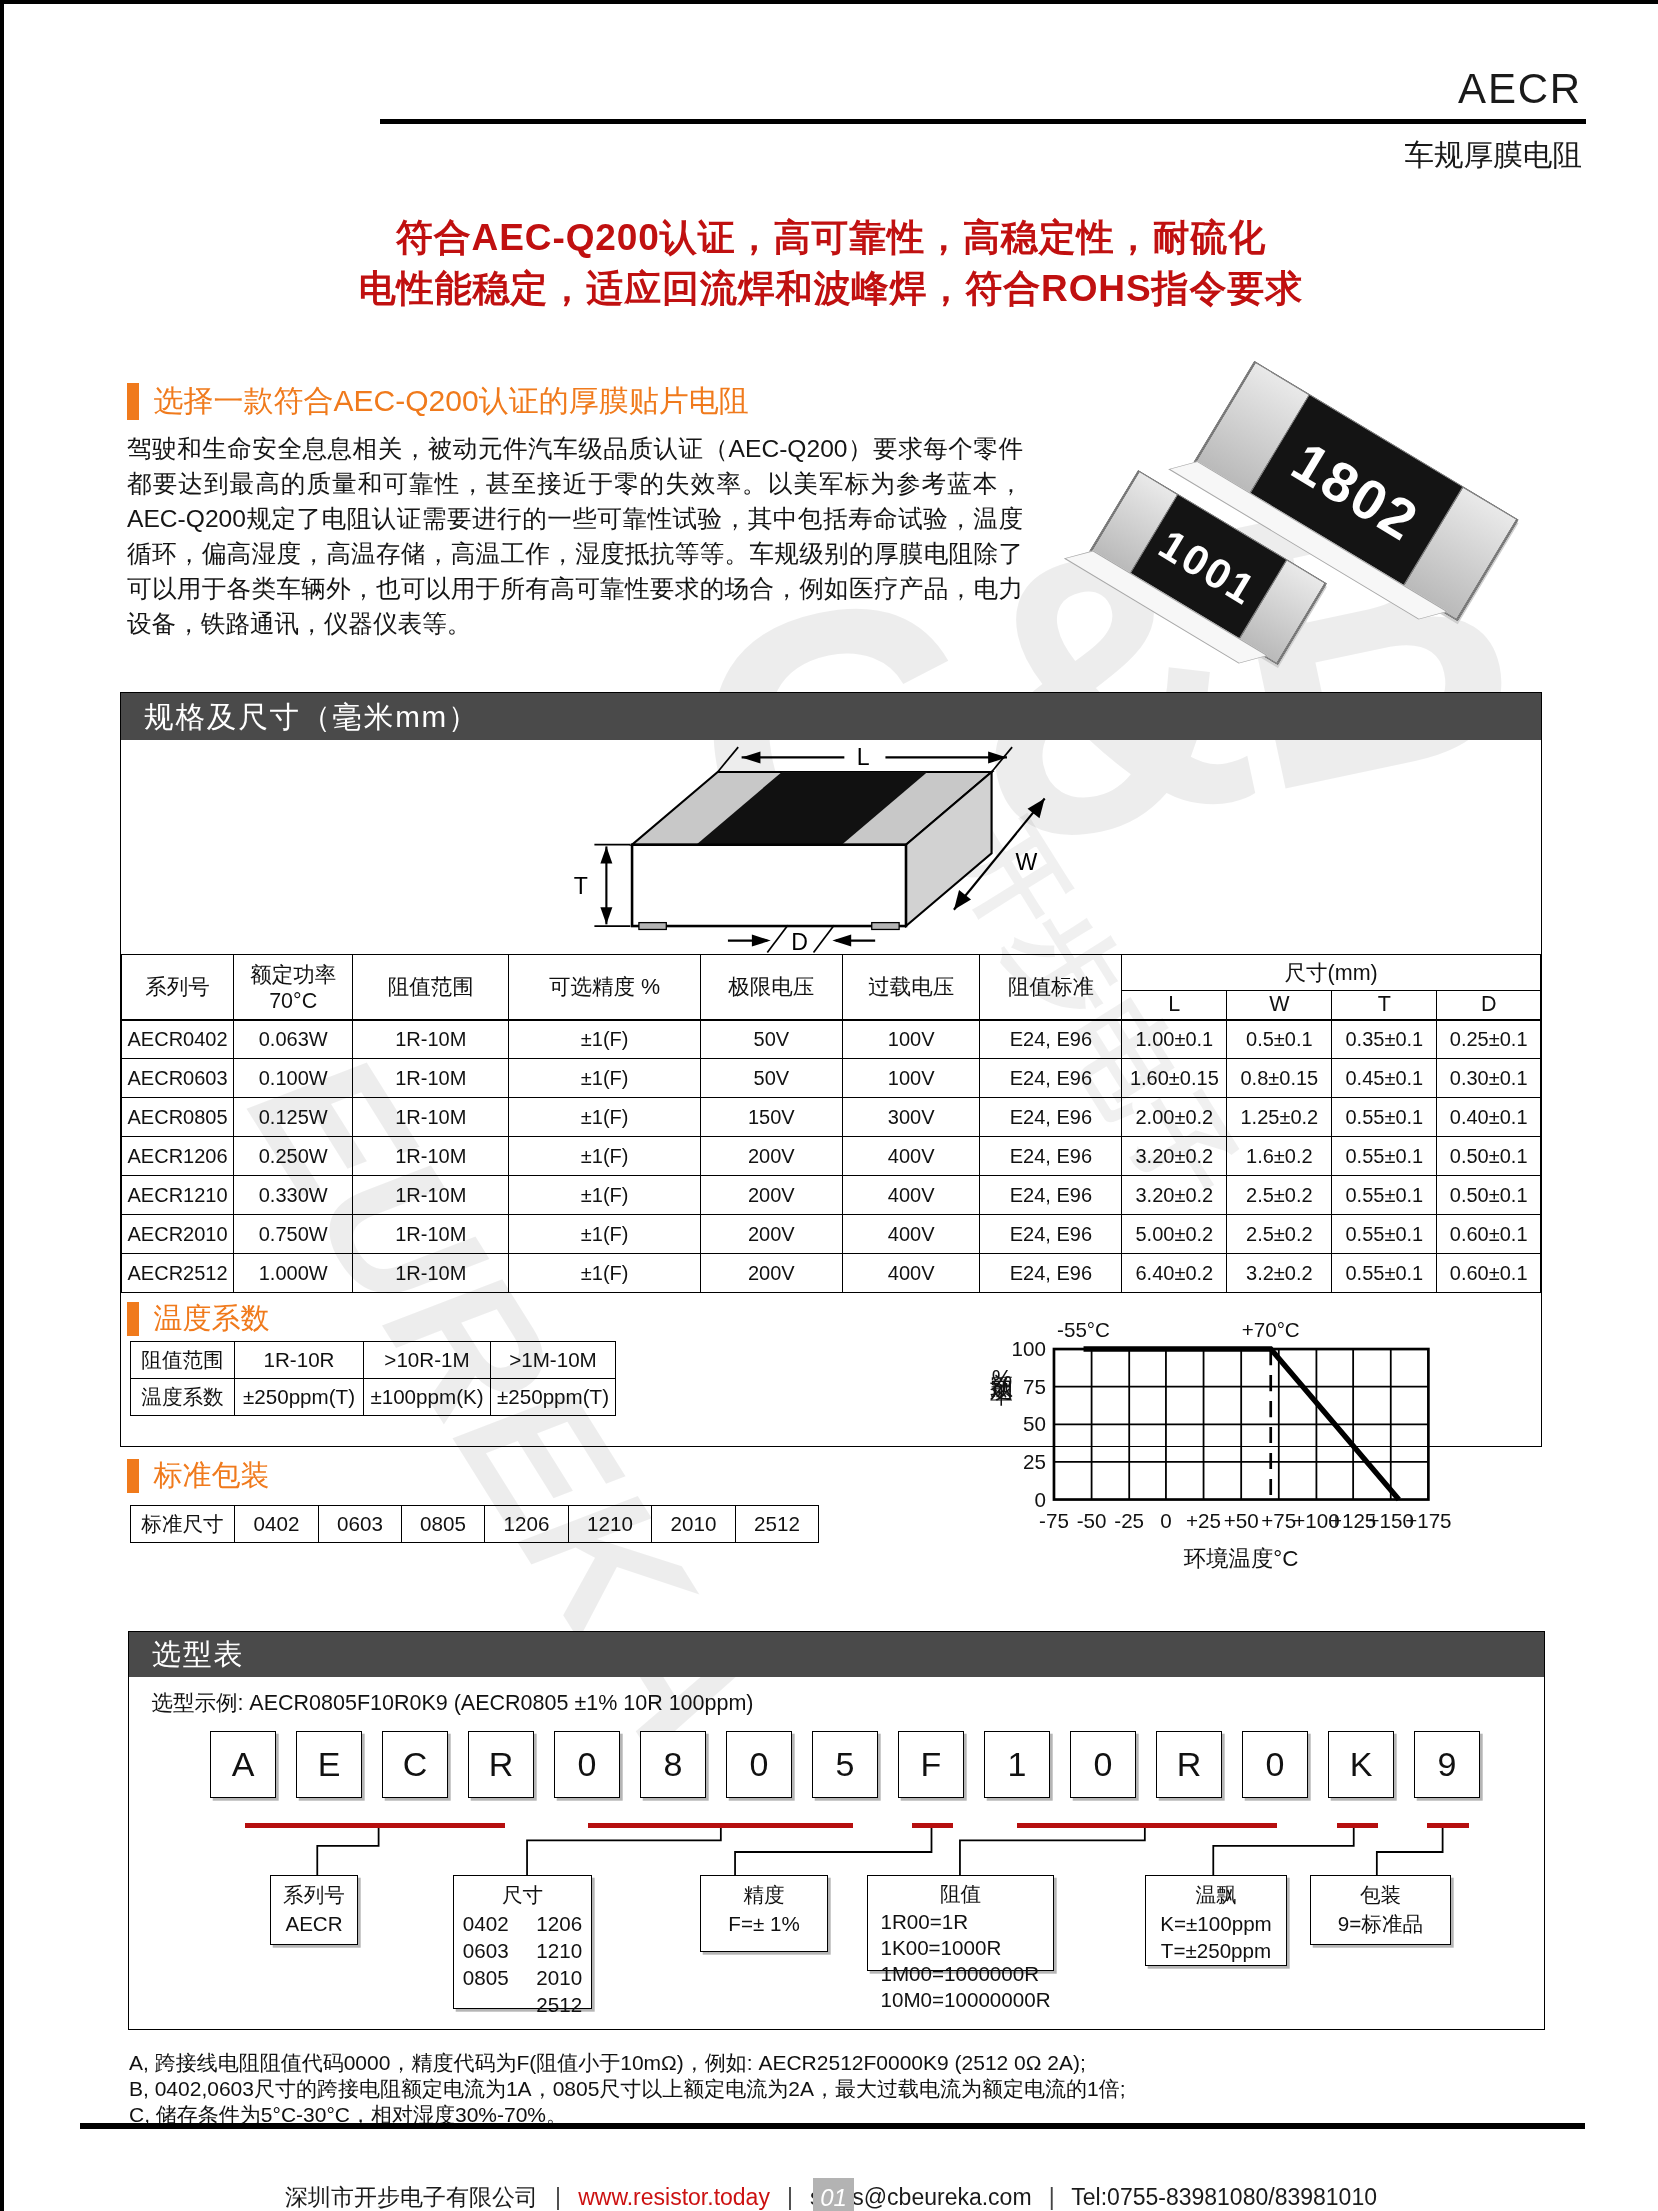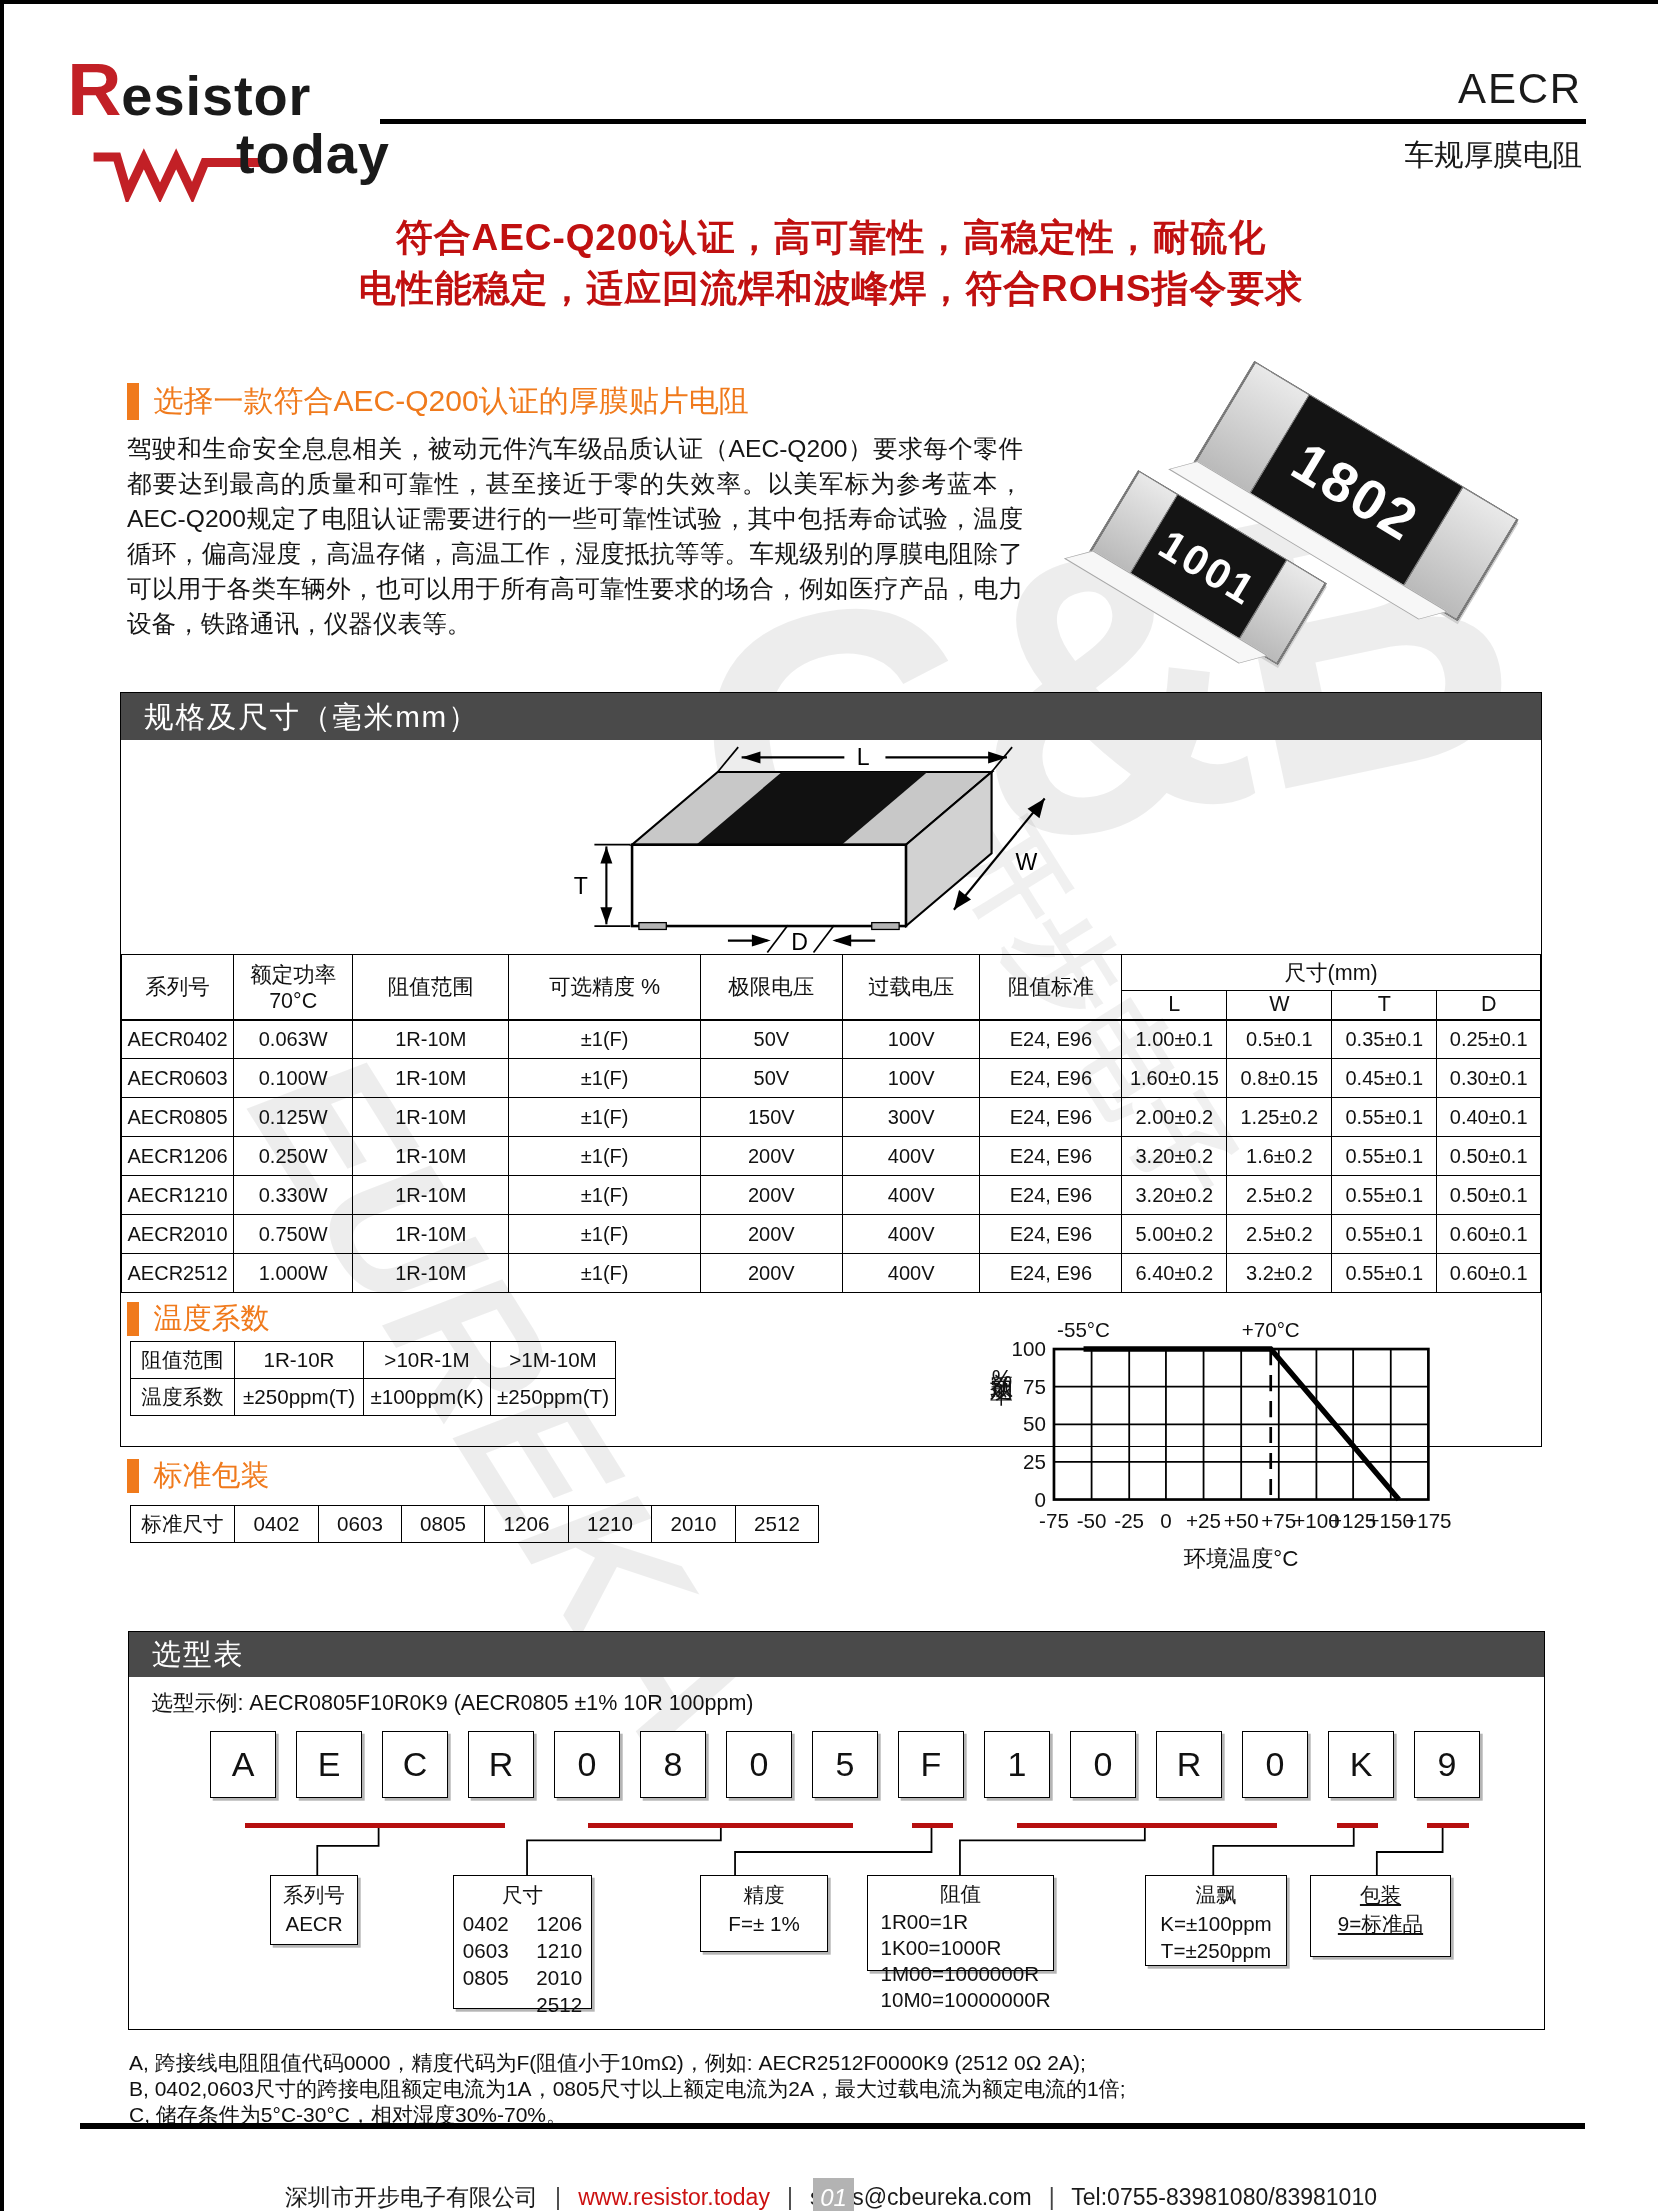--- a/index.html
+++ b/index.html
@@ -108,27 +108,20 @@
 </style>
 </head>
 <body>
 
 <div id="page">
 
   <div class="wm wm-logo">C&amp;B</div>
   <div class="wm wm-brand">EUREKA</div>
   <div class="wm wm-cn">开步电子</div>
 
-  <div id="logo" class="abs">
-    <div class="logo-l1"><span class="logo-r">R</span><span class="logo-rest">esistor</span></div>
-    <svg class="logo-zz" width="175" height="54" viewBox="0 0 195 60">
-      <polyline points="4,10 30,10 42,50 60,12 78,50 96,12 114,50 128,16 190,16" fill="none" stroke="#c22026" stroke-width="10"></polyline>
-    </svg>
-    <div class="logo-l2">today</div>
-  </div>
   <div id="hdr-product" class="abs">AECR</div>
   <div id="hdr-line" class="abs"></div>
   <div id="hdr-sub" class="abs">车规厚膜电阻</div>
 
   <div id="banner" class="abs">
     <div>符合AEC-Q200认证，高可靠性，高稳定性，耐硫化</div>
     <div>电性能稳定，适应回流焊和波峰焊，符合ROHS指令要求</div>
   </div>
 
   <div id="intro-h" class="abs oh">
@@ -498,21 +491,21 @@
       <div>1R00=1R</div>
       <div>1K00=1000R</div>
       <div>1M00=1000000R</div>
       <div>10M0=10000000R</div>
     </div>
     <div class="lblbox" style="left:1016px; width:142px; height:91px;">
       <div class="bt">温飘</div>
       <div>K=±100ppm</div>
       <div>T=±250ppm</div>
     </div>
-    <div class="lblbox" style="left:1181px; width:141px; height:82px;text-decoration:underline;">
+    <div class="lblbox" style="left:1181px; width:141px; height:70px;">
       <div class="bt">包装</div>
       <div>9=标准品</div>
     </div>
   </div>
 
   <div id="notes" class="abs">
     <div>A, 跨接线电阻阻值代码0000，精度代码为F(阻值小于10mΩ)，例如: AECR2512F0000K9 (2512 0Ω 2A);</div>
     <div>B, 0402,0603尺寸的跨接电阻额定电流为1A，0805尺寸以上额定电流为2A，最大过载电流为额定电流的1倍;</div>
     <div>C, 储存条件为5°C-30°C，相对湿度30%-70%。</div>
   </div>

